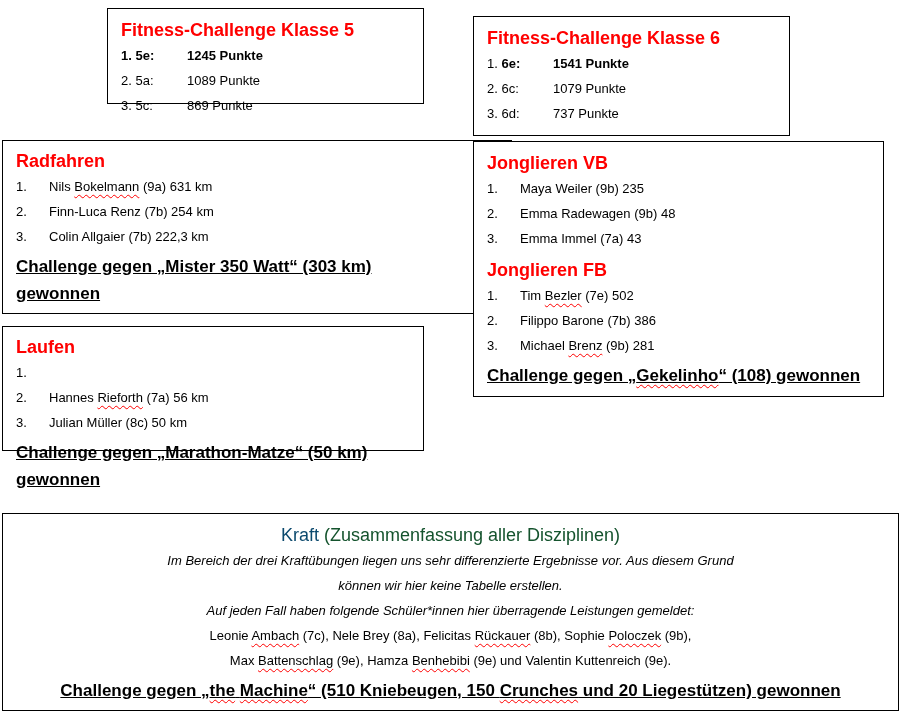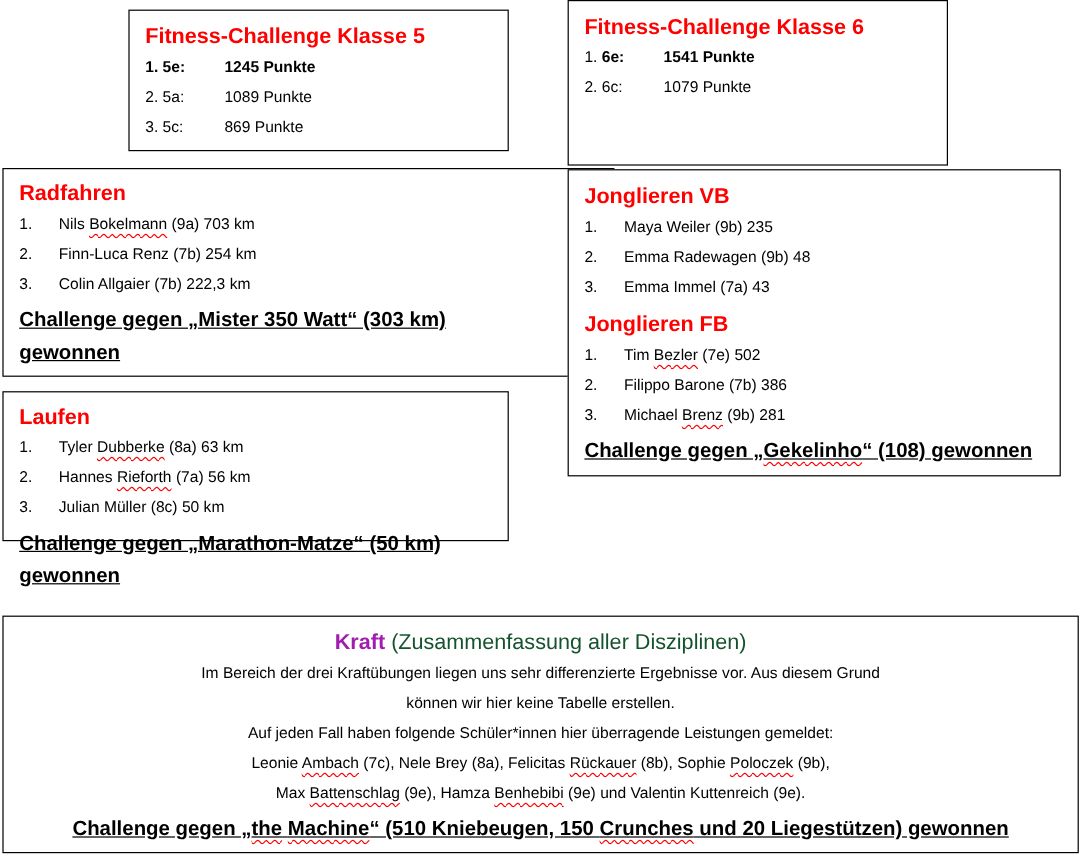--- a/index.html
+++ b/index.html
@@ -37,80 +37,83 @@
       text-underline-offset: 3px;
     }
     .challenge {
       font-weight: bold;
       font-size: 17px;
       line-height: 27px;
       text-decoration: underline;
     }
     .kraft { text-align: center; }
     .kraft .line { white-space: nowrap; }
-    .italic { }
-    .kraft-title .red { color: #a21caf; font-weight: bold; }
+    .italic { font-style: italic; }
+    .kraft-title .red { color: #0c4a6e; font-weight: normal; }
     .kraft-title .sub { color: #14532d; font-weight: normal; }
   </style>
 </head>
 <body>
 
-<div class="box" style="left:107px; top:8px; width:317px; height:118px; padding:9px 0 0 13px;">
+<div class="box" style="left:107px; top:8px; width:317px; height:96px; padding:9px 0 0 13px;">
   <div class="title">Fitness-Challenge Klasse 5</div>
   <div class="line rank-row bold">
     <span class="rank">1. 5e:</span>
     <span>1245 Punkte</span>
   </div>
   <div class="line rank-row">
     <span class="rank">2. 5a:</span>
     <span>1089 Punkte</span>
   </div>
   <div class="line rank-row">
     <span class="rank">3. 5c:</span>
     <span>869 Punkte</span>
   </div>
 </div>
 
-<div class="box" style="left:473px; top:0; width:317px; height:138px; padding:9px 0 0 13px;">
+<div class="box" style="left:473px; top:16px; width:317px; height:120px; padding:9px 0 0 13px;">
   <div class="title">Fitness-Challenge Klasse 6</div>
   <div class="line rank-row">
     <span class="rank"><span>1.</span> <span class="bold">6e:</span></span>
     <span class="bold">1541 Punkte</span>
   </div>
   <div class="line rank-row">
     <span class="rank"><span>2.</span> <span>6c:</span></span>
     <span>1079 Punkte</span>
   </div>
+  <div class="line rank-row">
+    <span class="rank"><span>3.</span> <span>6d:</span></span>
+    <span>737 Punkte</span>
+  </div>
 </div>
 
 <div class="box" style="left:2px; top:140px; width:510px; height:174px; padding:8px 0 0 13px;">
   <div class="title">Radfahren</div>
   <div class="line list-row">
     <span class="num">1.</span>
-    <span><span>Nils </span><span class="spell">Bokelmann</span><span> (9a) 703 km</span></span>
+    <span><span>Nils </span><span class="spell">Bokelmann</span><span> (9a) 631 km</span></span>
   </div>
   <div class="line list-row">
     <span class="num">2.</span>
     <span>Finn-Luca Renz (7b) 254 km</span>
   </div>
   <div class="line list-row">
     <span class="num">3.</span>
     <span>Colin Allgaier (7b) 222,3 km</span>
   </div>
   <div class="challenge" style="margin-top:4px;">
     <div>Challenge gegen „Mister 350 Watt“ (303 km)</div>
     <div>gewonnen</div>
   </div>
 </div>
 
 <div class="box" style="left:2px; top:326px; width:422px; height:125px; padding:8px 0 12px 13px;">
   <div class="title">Laufen</div>
   <div class="line list-row">
     <span class="num">1.</span>
-    <span><span>Tyler </span><span class="spell">Dubberke</span><span> (8a) 63 km</span></span>
   </div>
   <div class="line list-row">
     <span class="num">2.</span>
     <span><span>Hannes </span><span class="spell">Rieforth</span><span> (7a) 56 km</span></span>
   </div>
   <div class="line list-row">
     <span class="num">3.</span>
     <span>Julian Müller (8c) 50 km</span>
   </div>
   <div class="challenge" style="margin-top:4px;">

